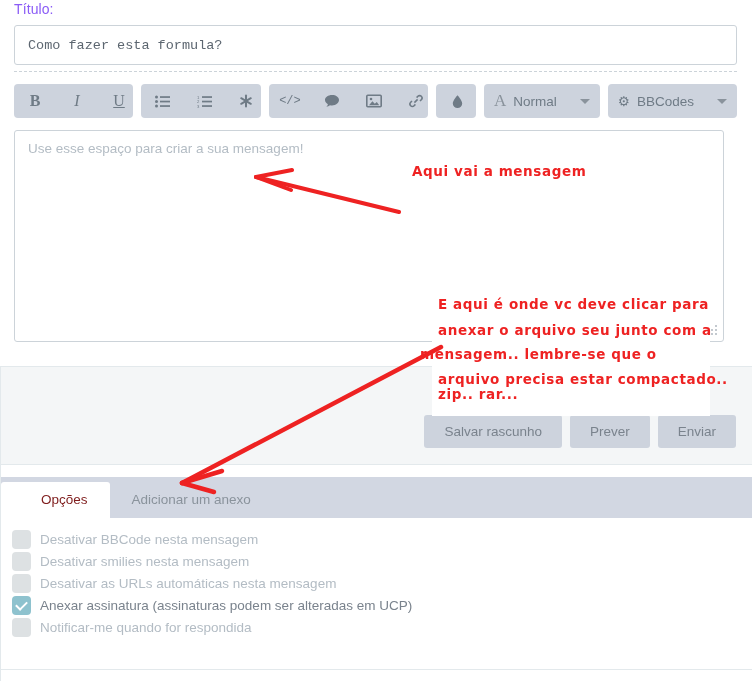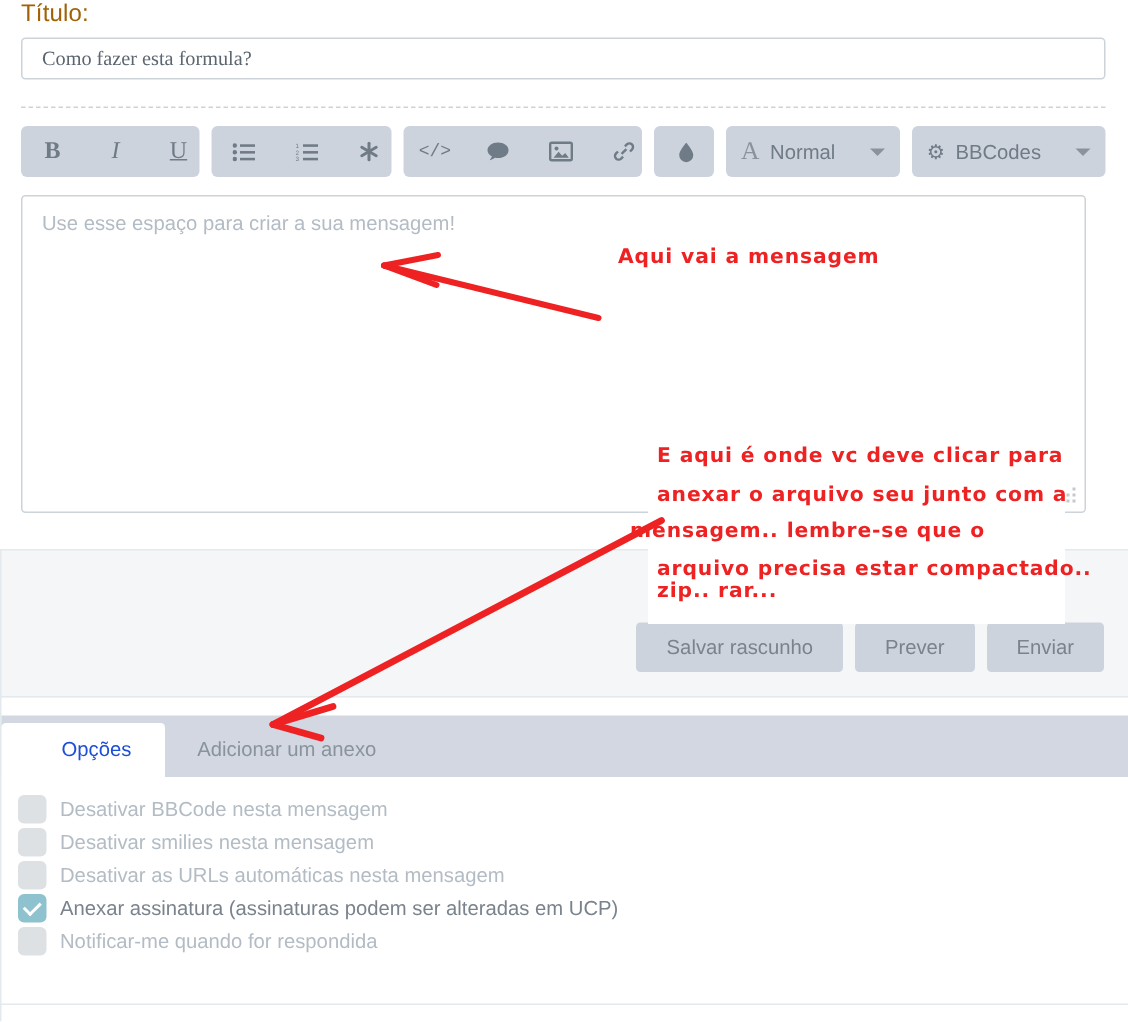--- a/index.html
+++ b/index.html
@@ -22,36 +22,36 @@
     height: 681px;
     background: #ffffff;
     box-sizing: border-box;
   }
 
   
   .title-label {
     position: absolute;
     left: 14px;
     top: 1px;
-    font-size: 16px;
-    color: #a16207;
+    font-size: 14px;
+    color: #8b5cf6;
     letter-spacing: .1px;
   }
   .title-input {
     position: absolute;
     left: 14px;
     top: 25px;
     width: 723px;
-    height: 28px;
+    height: 40px;
     box-sizing: border-box;
     border: 1px solid #ccd3d9;
     border-radius: 3px;
     background: #ffffff;
     color: #5c6670;
-    font-family: Liberation Serif, serif;
+    font-family: Liberation Mono, monospace;
     font-size: 13.5px;
     padding: 0 13px;
     outline: none;
   }
   .dashed-sep {
     position: absolute;
     left: 14px;
     top: 71px;
     width: 723px;
     height: 0;
@@ -205,21 +205,21 @@
   }
   .tab {
     padding: 11px 22px 12px 22px;
     font-size: 13.5px;
     color: #8a939c;
     cursor: pointer;
     line-height: 1;
   }
   .tab.active {
     background: #ffffff;
-    color: #1d4ed8;
+    color: #7f1d1d;
     border-top-left-radius: 3px;
     border-top-right-radius: 3px;
     padding-left: 40px;
   }
 
   
   .options {
     position: absolute;
     left: 12px;
     top: 530px;

